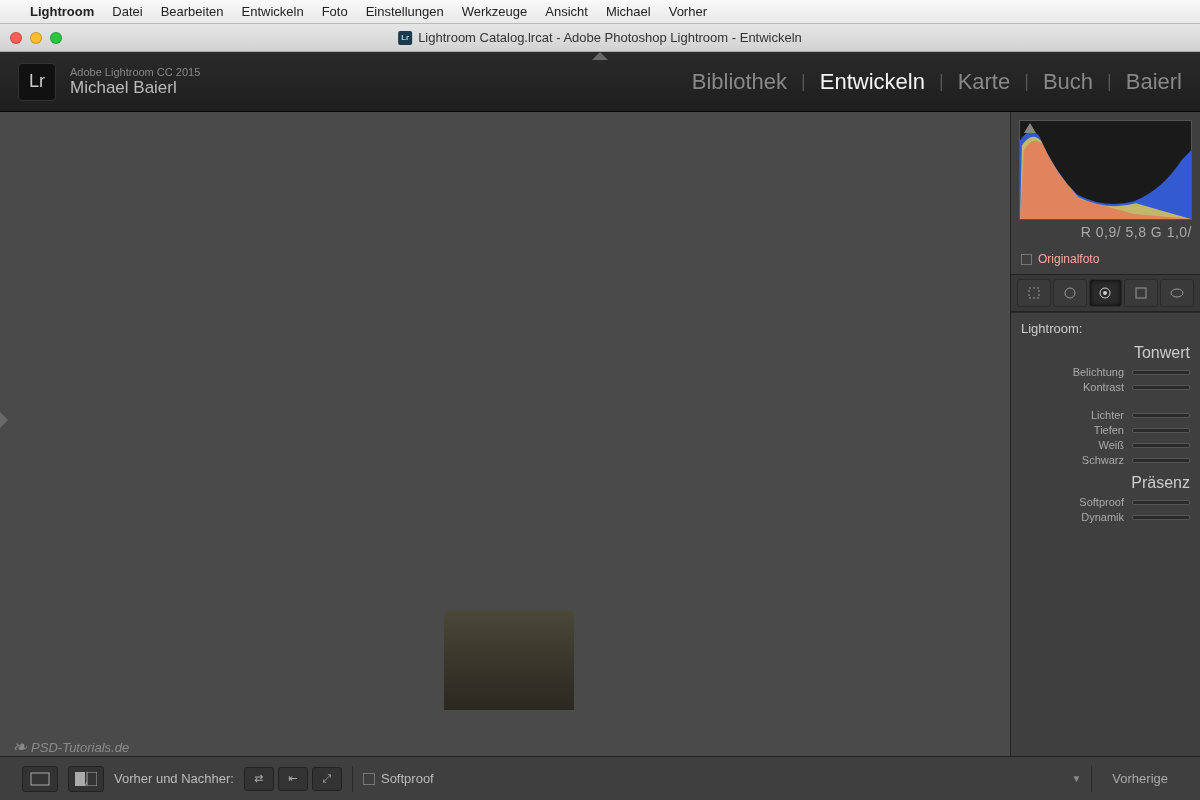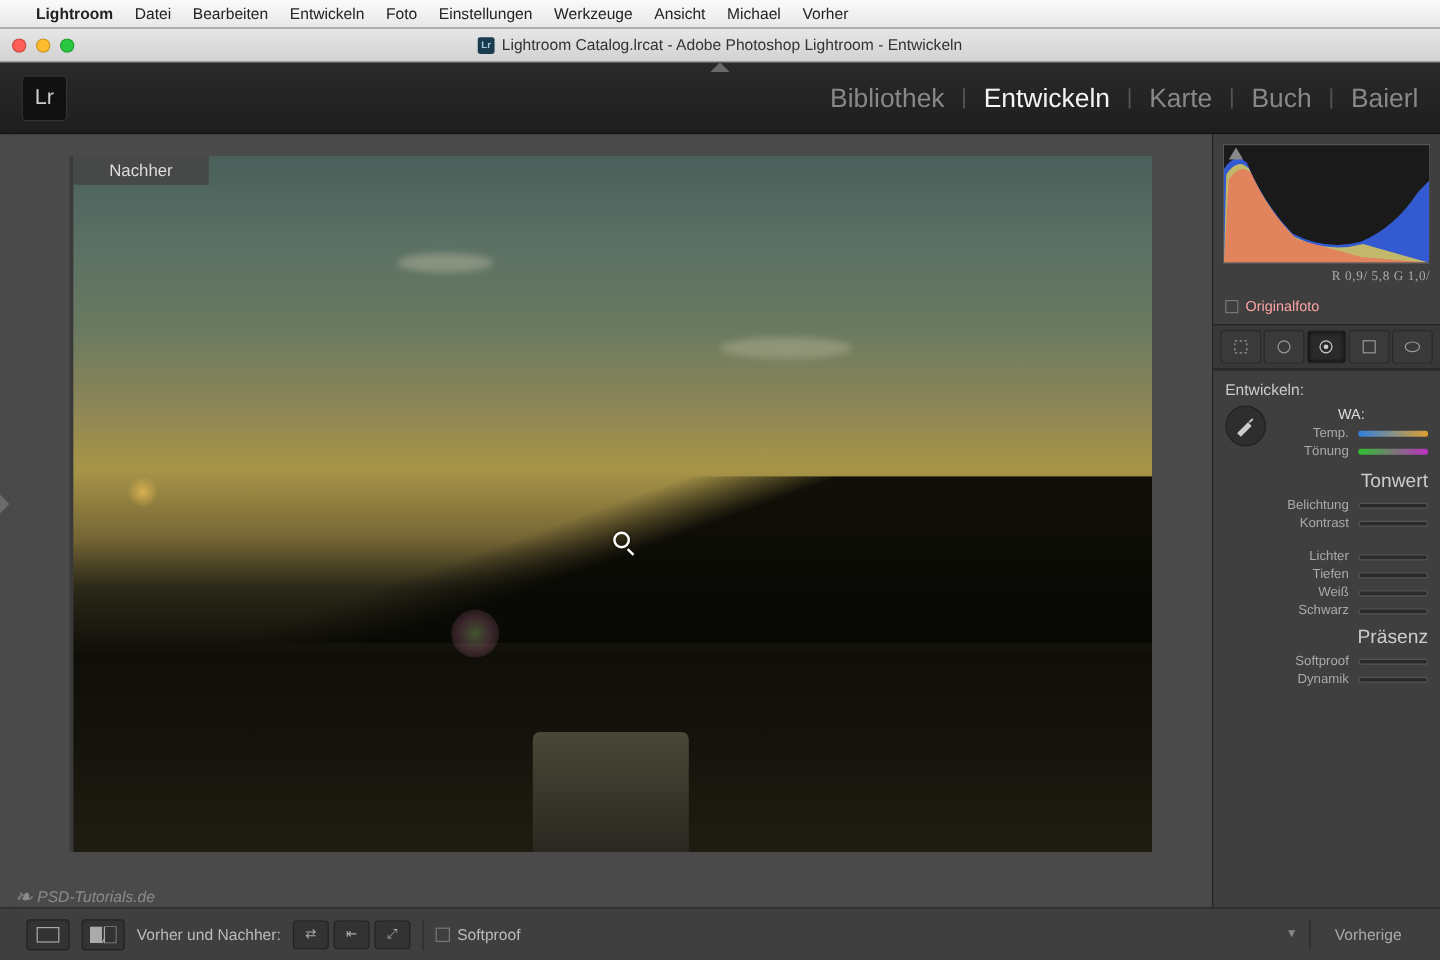--- a/index.html
+++ b/index.html
@@ -56,21 +56,21 @@
 .mag-cursor { position: absolute; top: 54%; left: 50%; width: 14px; height: 14px; border: 2px solid #fff; border-radius: 50%; box-shadow: 0 0 2px #000; }
 .mag-cursor::after { content: ''; position: absolute; bottom: -6px; right: -6px; width: 7px; height: 2px; background: #fff; transform: rotate(45deg); }
 .pedestal { position: absolute; bottom: 0; left: 50%; transform: translateX(-50%); width: 130px; height: 100px; background: linear-gradient(#4a4838, #2a2820); border-radius: 6px 6px 0 0; z-index: 3; }
 
 
 .right-panel { width: 190px; background: #3f3f3f; border-left: 1px solid #222; color: #bbb; font-size: 12px; overflow: hidden; }
 .histo-box { padding: 8px 8px 4px; }
 .histo { height: 100px; background: #1a1a1a; border: 1px solid #555; position: relative; overflow: hidden; }
 .histo-tri { position: absolute; top: 2px; left: 4px; width: 0; height: 0; border-left: 6px solid transparent; border-right: 6px solid transparent; border-bottom: 10px solid #888; }
 .histo svg { width: 100%; height: 100%; }
-.histo-readout { font-size: 11px; color: #aaa; padding: 4px 0; text-align: right; letter-spacing: 0.5px; font-family: Liberation Serif, serif; }
+.histo-readout { font-size: 14px; color: #aaa; padding: 4px 0; text-align: right; letter-spacing: 0.5px; }
 .orig-row { padding: 4px 10px 8px; display: flex; align-items: center; gap: 6px; color: #fca5a5; font-size: 12px; }
 .orig-row .chk { width: 11px; height: 11px; border: 1px solid #777; }
 .toolstrip { display: flex; gap: 2px; padding: 4px 6px; background: #383838; border-top: 1px solid #222; border-bottom: 1px solid #222; }
 .tool { width: 34px; height: 28px; background: #3a3a3a; border: 1px solid #2a2a2a; display: flex; align-items: center; justify-content: center; color: #999; border-radius: 3px; cursor: pointer; }
 .tool.active { background: #2a2a2a; box-shadow: inset 0 0 4px #000; }
 .panel-section { padding: 8px 10px 4px; border-top: 1px solid #2a2a2a; }
 .panel-section .hdr { color: #ccc; font-size: 13px; margin-bottom: 6px; }
 .eyedrop { width: 34px; height: 34px; background: #2e2e2e; border-radius: 50%; display: flex; align-items: center; justify-content: center; margin-bottom: 6px; cursor: pointer; border: 1px solid #222; }
 .wa-label { color: #ddd; font-size: 12px; margin-left: 50px; }
 .slider-row { display: flex; justify-content: flex-end; align-items: center; gap: 8px; margin: 3px 0; font-size: 11px; color: #aaa; }
@@ -121,49 +121,44 @@
   </div>
   <div class="title">
     <span class="lr-badge">Lr</span>
     <span>Lightroom Catalog.lrcat - Adobe Photoshop Lightroom - Entwickeln</span>
   </div>
 </div>
 <div class="panel-tick"></div>
 
 <div class="lr-header">
   <div class="lr-logo">Lr</div>
+  <div class="lr-id">
+    <div class="ver">Adobe Lightroom CC 2015</div>
+    <div class="name">Michael Baierl</div>
+  </div>
   <div class="lr-modules">
     <span class="mod">Bibliothek</span>
     <span class="sep">|</span>
     <span class="mod active">Entwickeln</span>
     <span class="sep">|</span>
     <span class="mod">Karte</span>
     <span class="sep">|</span>
     <span class="mod">Buch</span>
     <span class="sep">|</span>
     <span class="mod">Baierl</span>
   </div>
 </div>
 
 <div class="lr-body">
   <div class="edge-rail left">
       <div class="edge-tri"></div>
     </div>
 
   <div class="viewer">
     <div class="compare">
-      <div class="pane after">
-        <div class="pane-label">Nachher</div>
-        <div class="cloud" style="top:14%;left:30%;width:80px;height:16px;background:rgba(200,195,170,0.4)"></div>
-        <div class="cloud" style="top:26%;left:60%;width:110px;height:18px;background:rgba(200,195,170,0.35)"></div>
-        <div class="hill" style="background:linear-gradient(160deg,transparent 40%,rgba(8,8,4,0.95) 50%)"></div>
-        <div class="sun"></div>
-        <div class="flare"></div>
-        <div class="mag-cursor"></div>
-      </div>
       <div class="pedestal"></div>
     </div>
   </div>
 
   <div class="right-panel">
     <div class="histo-box">
       <div class="histo">
         <div class="histo-tri"></div>
         <svg viewBox="0 0 180 100" preserveAspectRatio="none">
           <path d="M0,100 L0,20 Q10,5 20,15 Q35,50 60,75 Q90,90 120,82 Q150,70 170,40 L180,30 L180,100 Z" fill="#3a6aff" opacity="0.8"></path>
@@ -200,39 +195,21 @@
           </svg>
         </div>
       <div class="tool">
           <svg width="16" height="16">
             <ellipse cx="8" cy="8" rx="6" ry="4" fill="none" stroke="#999"></ellipse>
           </svg>
         </div>
     </div>
 
     <div class="panel-section">
-      <div class="hdr">Entwickeln:</div>
-      <div style="display:flex;gap:10px;align-items:flex-start">
-        <div class="eyedrop">
-          <svg width="20" height="20" viewBox="0 0 20 20">
-              <path d="M4,16 L12,8 L14,10 L6,18 Z M13,7 L16,4" stroke="#ccc" fill="#ccc" stroke-width="1.5"></path>
-            </svg>
-        </div>
-        <div style="flex:1">
-          <div class="wa-label">WA:</div>
-          <div class="slider-row">
-              <span class="lbl">Temp.</span>
-              <div class="track temp"></div>
-            </div>
-          <div class="slider-row">
-              <span class="lbl">Tönung</span>
-              <div class="track tint"></div>
-            </div>
-        </div>
-      </div>
+      <div class="hdr">Lightroom:</div>
 
       <div class="sub-hdr">Tonwert</div>
       <div class="slider-row">
           <span class="lbl">Belichtung</span>
           <div class="track gray"></div>
         </div>
       <div class="slider-row">
           <span class="lbl">Kontrast</span>
           <div class="track gray"></div>
         </div>

